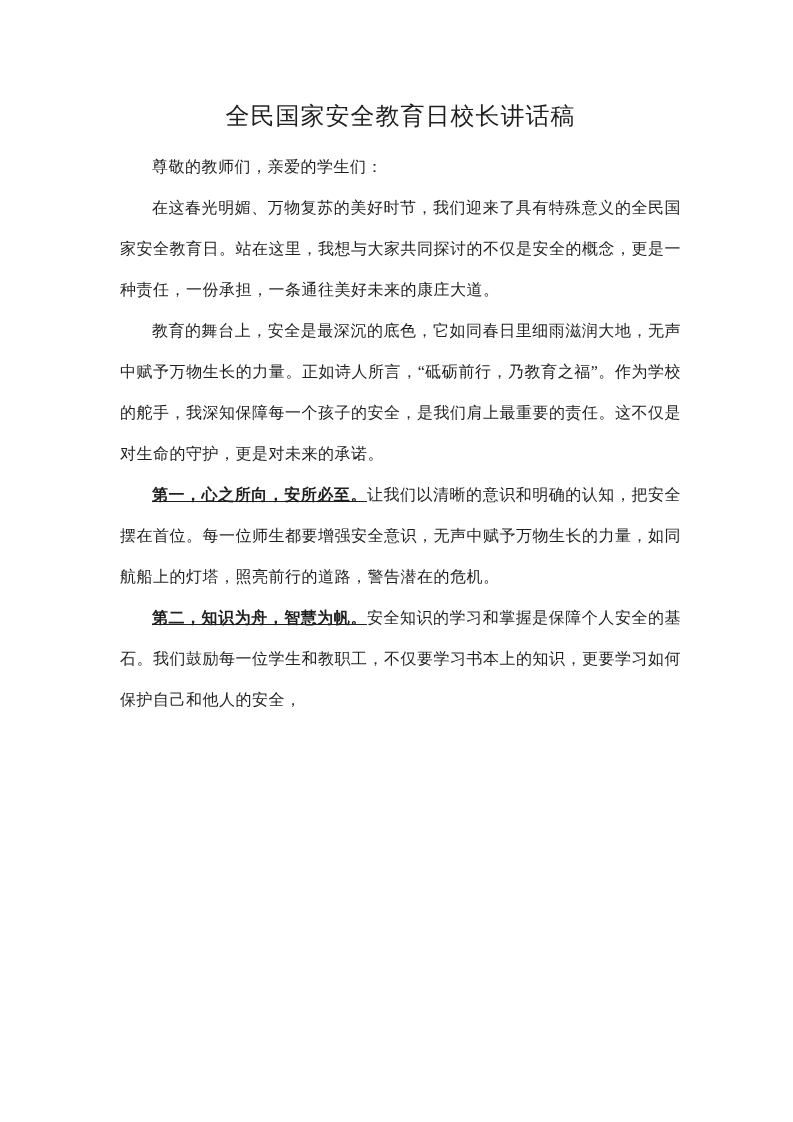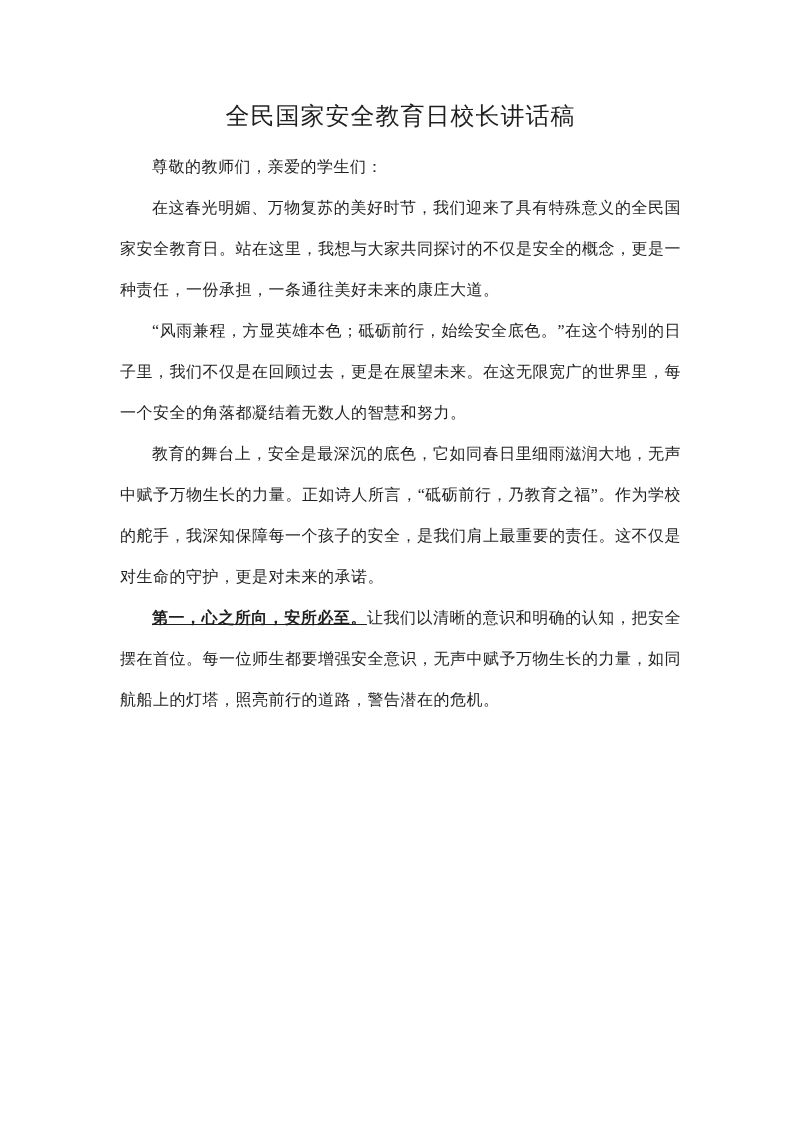--- a/index.html
+++ b/index.html
@@ -54,26 +54,26 @@
   <h1 class="doc-title">全民国家安全教育日校长讲话稿</h1>
 
   <p class="doc-paragraph">
     <span class="lead"></span><span>尊敬的教师们，亲爱的学生们：</span>
   </p>
 
   <p class="doc-paragraph">
     <span class="lead"></span><span>在这春光明媚、万物复苏的美好时节，我们迎来了具有特殊意义的全民国家安全教育日。站在这里，我想与大家共同探讨的不仅是安全的概念，更是一种责任，一份承担，一条通往美好未来的康庄大道。</span>
   </p>
 
-  <p class="doc-paragraph">
-    <span class="lead"></span><span>“风雨兼程，方显英雄本色；砥砺前行，始绘安全底色。”在这个特别的日子里，我们不仅是在回顾过去，更是在展望未来。在这无限宽广的世界里，每一个安全的角落都凝结着无数人的智慧和努力。</span>
-  </p>
 
   <p class="doc-paragraph">
     <span class="lead"></span><span>教育的舞台上，安全是最深沉的底色，它如同春日里细雨滋润大地，无声中赋予万物生长的力量。正如诗人所言，“砥砺前行，乃教育之福”。作为学校的舵手，我深知保障每一个孩子的安全，是我们肩上最重要的责任。这不仅是对生命的守护，更是对未来的承诺。</span>
   </p>
 
   <p class="doc-paragraph">
     <span class="lead">第一，心之所向，安所必至。</span><span>让我们以清晰的意识和明确的认知，把安全摆在首位。每一位师生都要增强安全意识，无声中赋予万物生长的力量，如同航船上的灯塔，照亮前行的道路，警告潜在的危机。</span>
   </p>
 
+  <p class="doc-paragraph">
+    <span class="lead">第二，知识为舟，智慧为帆。</span><span>安全知识的学习和掌握是保障个人安全的基石。我们鼓励每一位学生和教职工，不仅要学习书本上的知识，更要学习如何保护自己和他人的安全，</span>
+  </p>
 
 </div>
 
 </body></html>

